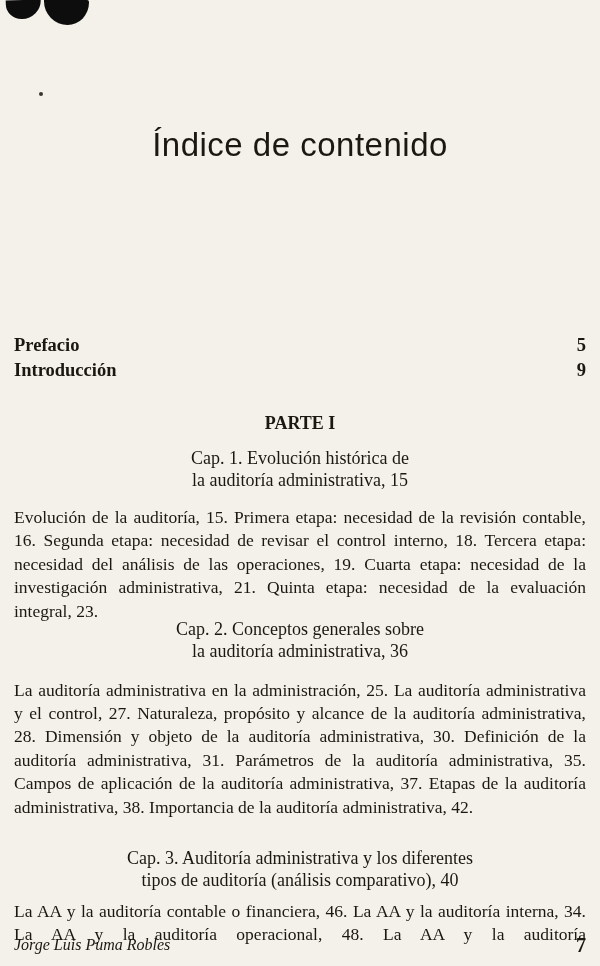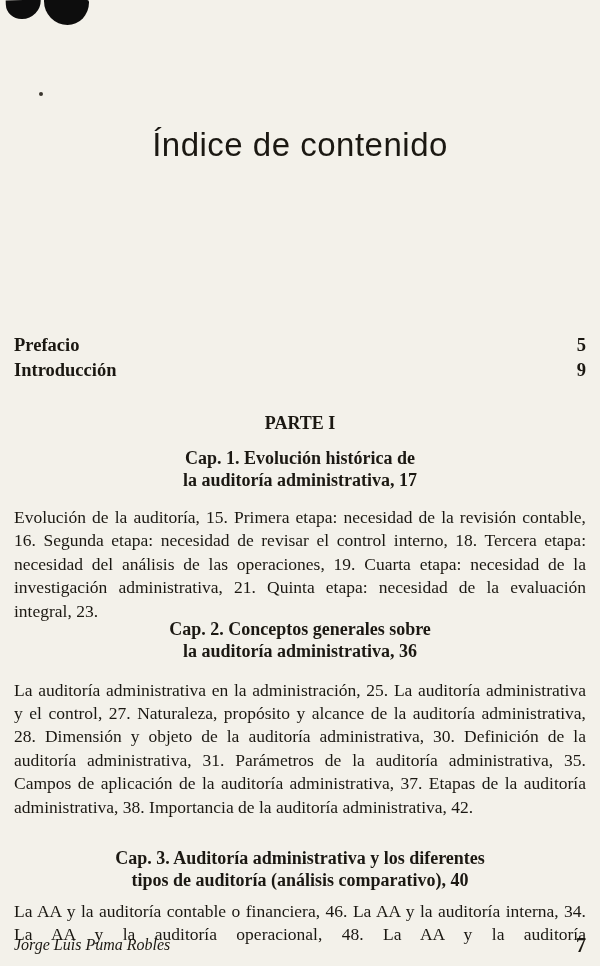--- a/index.html
+++ b/index.html
@@ -61,21 +61,21 @@
     top: 388px;
     text-align: center;
     font-weight: 700;
     font-size: 18px;
     line-height: 23px;
     margin-top: 24px;
   }
 
   .chap-heading {
     text-align: center;
-    font-weight: 700;
+    font-weight: 400;
     font-size: 18px;
     line-height: 22px;
   }
   #chap1-heading { top: 447px; }
   #chap2-heading { top: 618px; }
   #chap3-heading { top: 837px; margin-top: 10px; }
 
   .chap-body {
     font-size: 17.5px;
     line-height: 23.4px;
@@ -124,21 +124,21 @@
       <span>9</span>
     </div>
   </div>
 
   <div class="block part">
     <div>PARTE I</div>
   </div>
 
   <div id="chap1-heading" class="block chap-heading">
     <div>Cap. 1. Evolución histórica de</div>
-    <div>la auditoría administrativa, 17</div>
+    <div>la auditoría administrativa, 15</div>
   </div>
   <p id="chap1-body" class="block chap-body">Evolución de la auditoría, 15. Primera etapa: necesidad de la revisión contable, 16. Segunda etapa: necesidad de revisar el control interno, 18. Tercera etapa: necesidad del análisis de las operaciones, 19. Cuarta etapa: necesidad de la investigación administrativa, 21. Quinta etapa: necesidad de la evaluación integral, 23.</p>
 
   <div id="chap2-heading" class="block chap-heading">
     <div>Cap. 2. Conceptos generales sobre</div>
     <div>la auditoría administrativa, 36</div>
   </div>
   <p id="chap2-body" class="block chap-body">La auditoría administrativa en la administración, 25. La auditoría administrativa y el control, 27. Naturaleza, propósito y alcance de la auditoría administrativa, 28. Dimensión y objeto de la auditoría administrativa, 30. Definición de la auditoría administrativa, 31. Parámetros de la auditoría administrativa, 35. Campos de aplicación de la auditoría administrativa, 37. Etapas de la auditoría administrativa, 38. Importancia de la auditoría administrativa, 42.</p>
 
   <div id="chap3-heading" class="block chap-heading">

